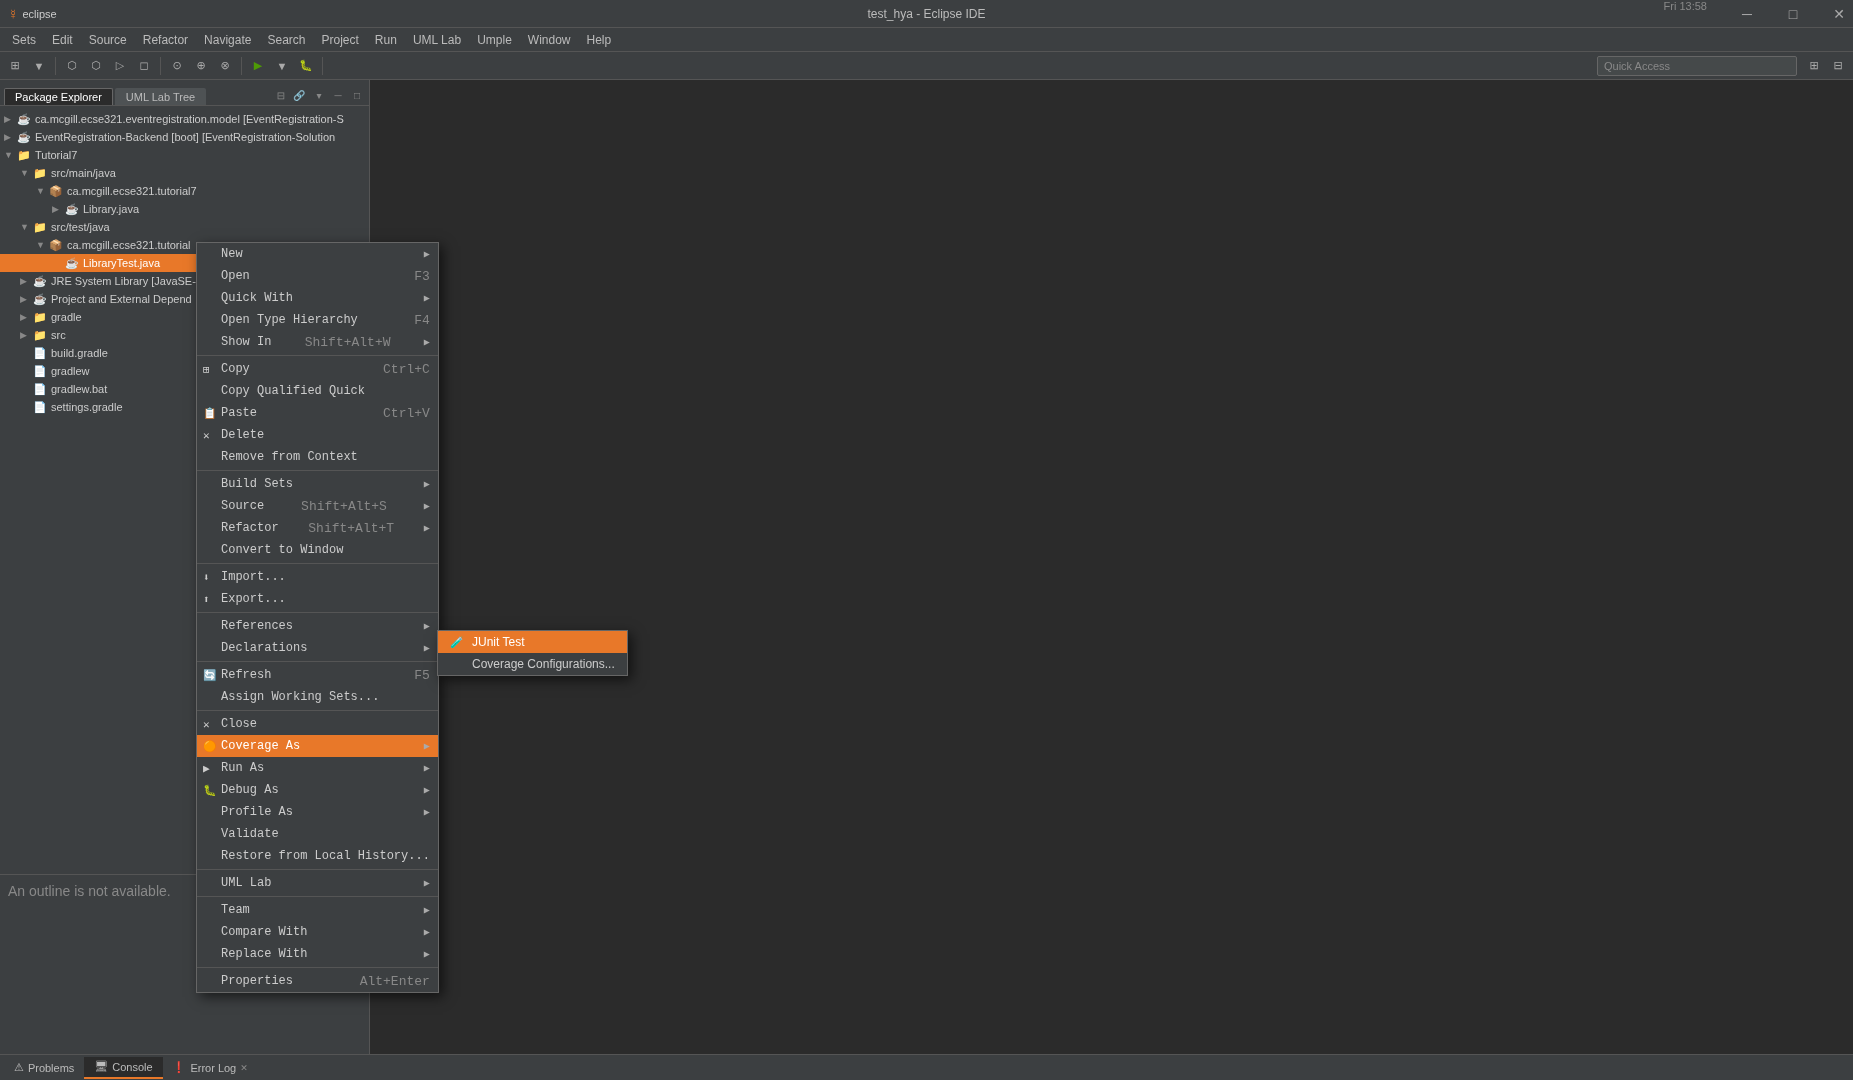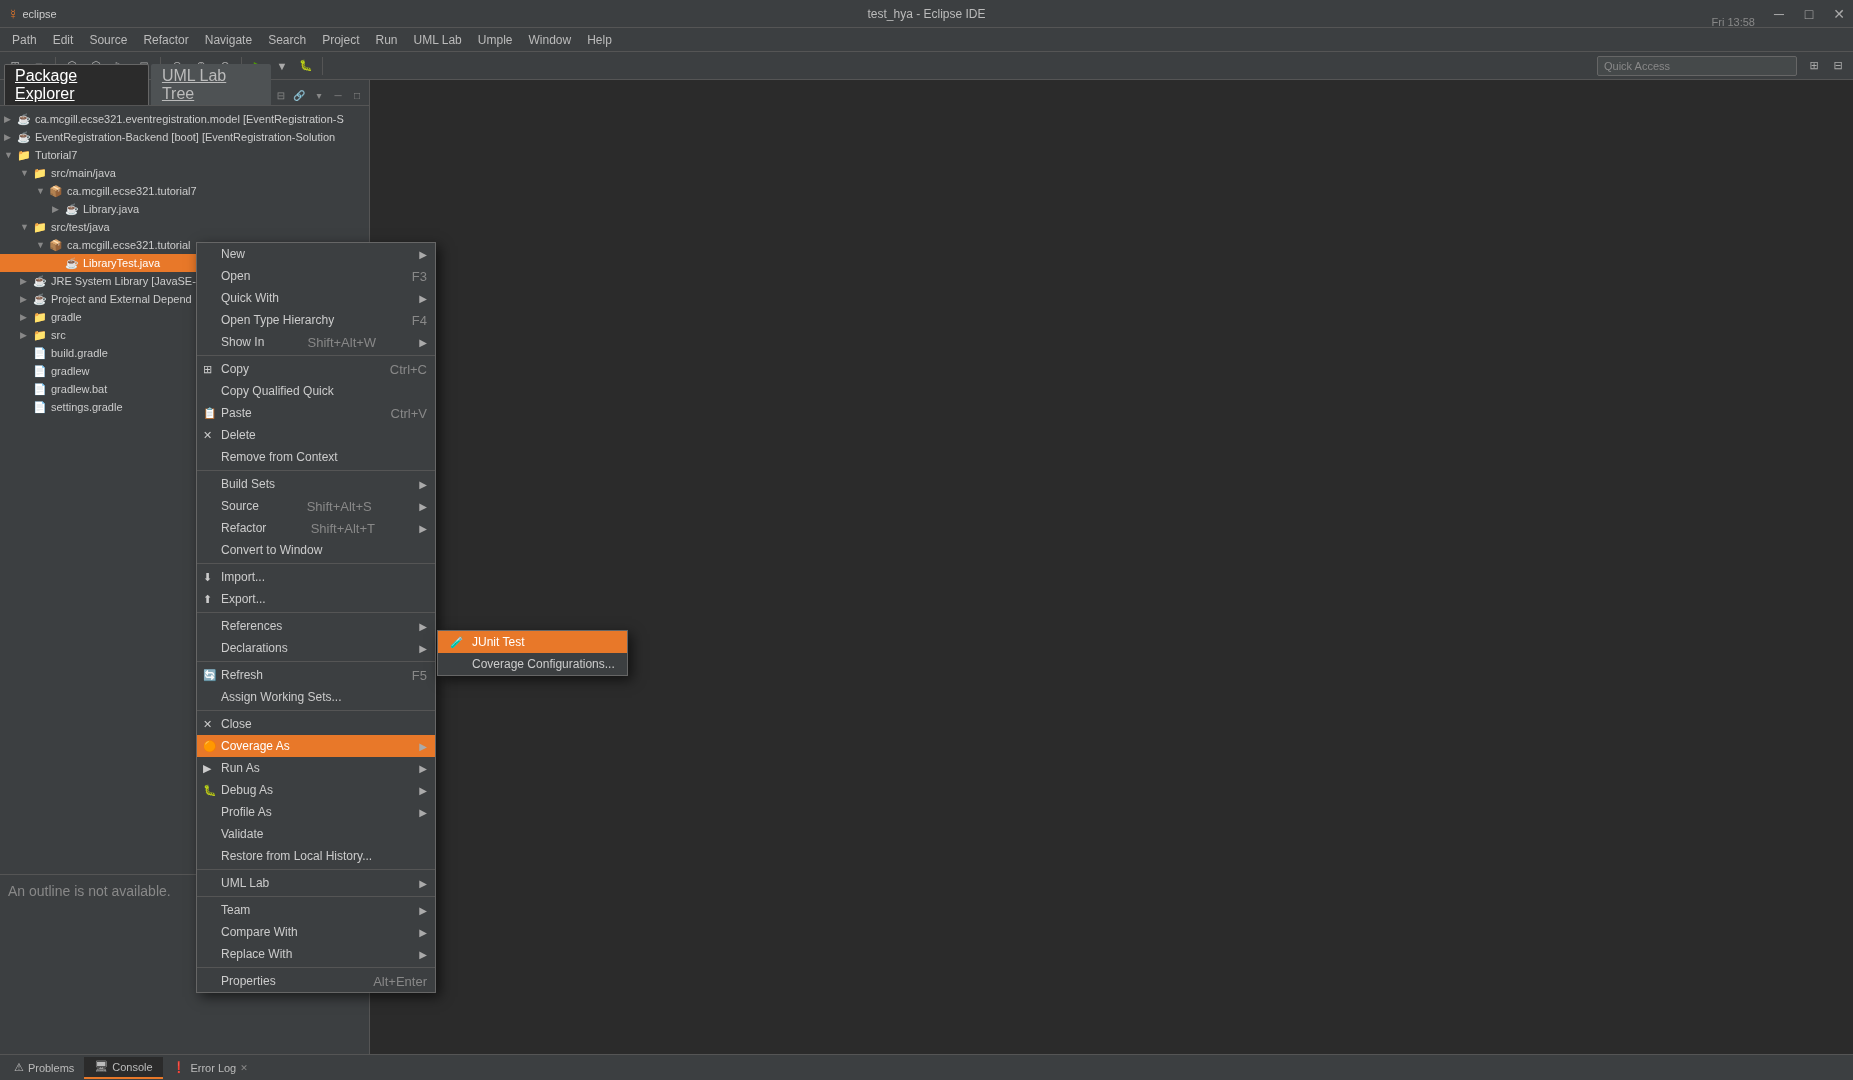--- a/index.html
+++ b/index.html
@@ -31,22 +31,22 @@
       position: absolute;
       left: 8px;
       display: flex;
       align-items: center;
       gap: 4px;
     }
     #titlebar .right-controls {
       position: absolute;
       right: 0;
       display: flex;
-      align-items: flex-end;
-      gap: 2px;
+      align-items: flex-start;
+      gap: 18px;
     }
     #titlebar .win-btn {
       width: 28px; height: 28px;
       display: flex; align-items: center; justify-content: center;
       font-size: 14px;
       cursor: pointer;
       color: #aaa;
     }
 
     
@@ -125,29 +125,28 @@
     .panel-tabs {
       height: 26px;
       background: #3c3f41;
       display: flex;
       align-items: flex-end;
       border-bottom: 1px solid #555;
       padding: 0 4px;
     }
     .panel-tab {
       padding: 2px 10px;
-      font-size: 16px;
+      font-size: 11px;
       color: #bbb;
       cursor: pointer;
       border: 1px solid transparent;
       border-bottom: none;
       background: #4e5254;
       margin-right: 2px;
       border-radius: 2px 2px 0 0;
-      text-decoration: underline;
     }
     .panel-tab.active {
       background: #2b2b2b;
       border-color: #666;
       color: #fff;
     }
     .panel-tab-icons {
       margin-left: auto;
       display: flex;
       align-items: center;
@@ -210,20 +209,21 @@
       position: absolute;
       left: 196px;
       top: 242px;
       background: #3c3f41;
       border: 1px solid #666;
       box-shadow: 4px 4px 12px rgba(0,0,0,0.6);
       z-index: 1000;
       min-width: 240px;
       font-size: 12px;
       color: #ccc;
+      font-family: Liberation Mono, monospace;
     }
     .ctx-item {
       display: flex;
       align-items: center;
       padding: 3px 8px 3px 24px;
       cursor: pointer;
       min-height: 22px;
       position: relative;
     }
     .ctx-item:hover, .ctx-item.hovered { background: #e87829; color: #fff; }
@@ -312,21 +312,21 @@
   <div class="title">test_hya - Eclipse IDE</div>
   <div class="right-controls">
     <span style="font-size:11px; color:#888; padding: 0 8px;">Fri 13:58</span>
     <div class="win-btn">─</div>
     <div class="win-btn">□</div>
     <div class="win-btn close">✕</div>
   </div>
 </div>
 
 <div id="menubar">
-    <div class="menu-item">Path</div>
+    <div class="menu-item">Sets</div>
     <div class="menu-item">Edit</div>
     <div class="menu-item">Source</div>
     <div class="menu-item">Refactor</div>
     <div class="menu-item">Navigate</div>
     <div class="menu-item">Search</div>
     <div class="menu-item">Project</div>
     <div class="menu-item">Run</div>
     <div class="menu-item">UML Lab</div>
     <div class="menu-item">Umple</div>
     <div class="menu-item">Window</div>

